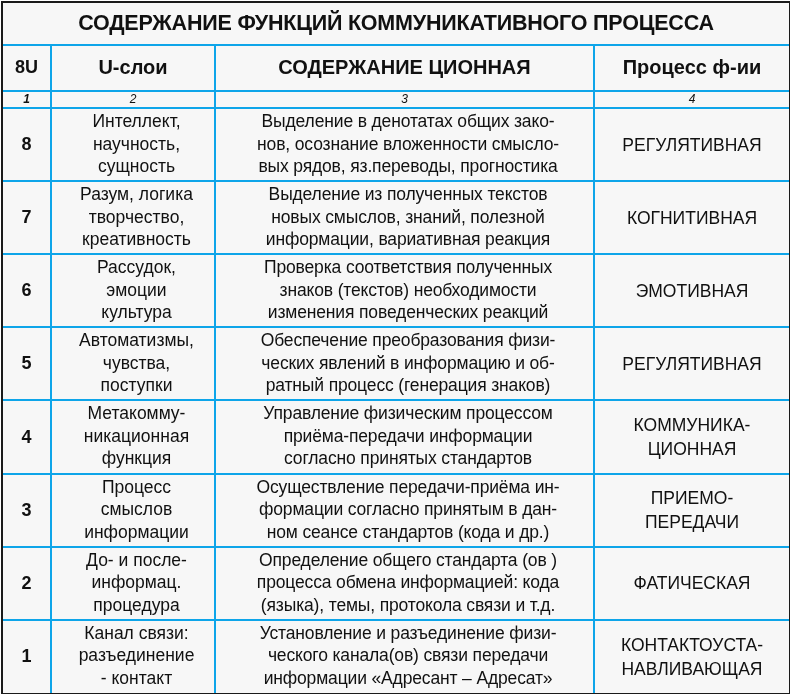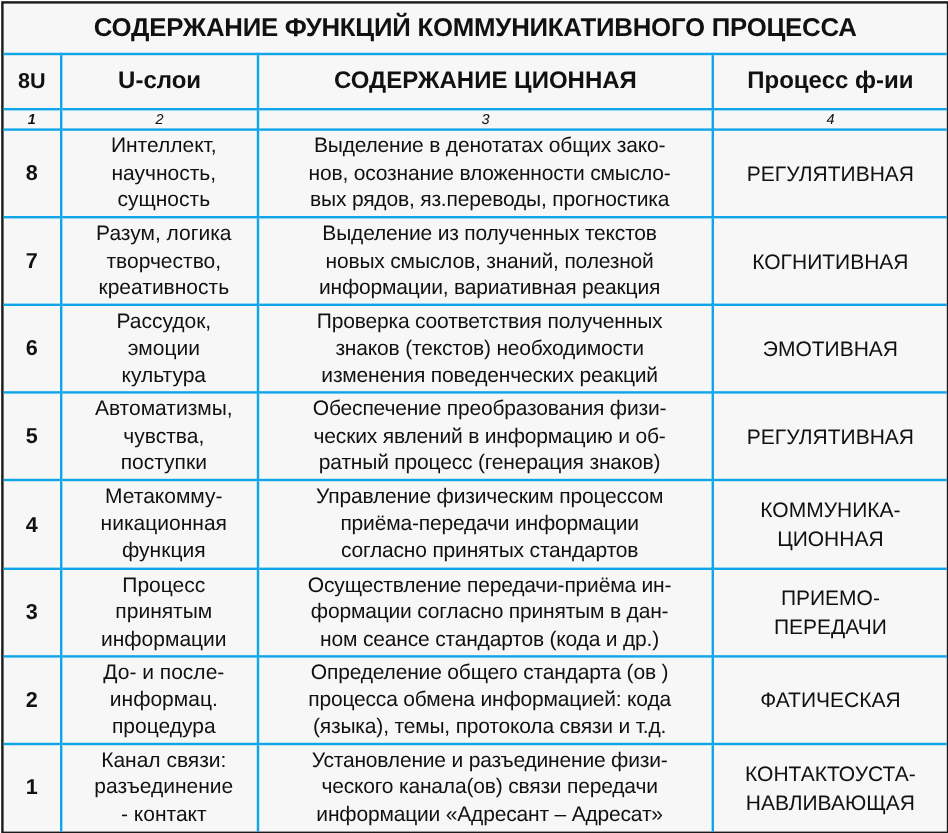--- a/index.html
+++ b/index.html
@@ -169,21 +169,21 @@
 функция</td>
         <td class="c-content">Управление физическим процессом
 приёма-передачи информации
 согласно принятых стандартов</td>
         <td class="c-name">КОММУНИКА-
 ЦИОННАЯ</td>
       </tr>
       <tr class="row-cell">
         <td class="c-num">3</td>
         <td class="c-layer">Процесс
-принятым
+смыслов
 информации</td>
         <td class="c-content">Осуществление передачи-приёма ин-
 формации согласно принятым в дан-
 ном сеансе стандартов (кода и др.)</td>
         <td class="c-name">ПРИЕМО-
 ПЕРЕДАЧИ</td>
       </tr>
       <tr class="row-cell">
         <td class="c-num">2</td>
         <td class="c-layer">До- и после-

